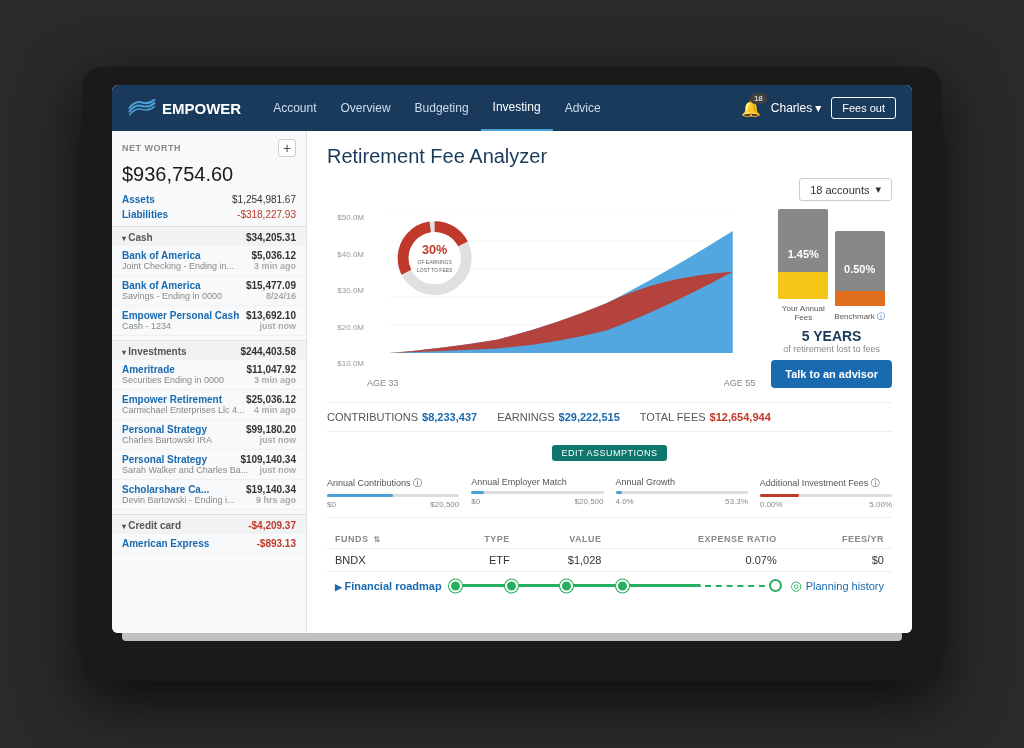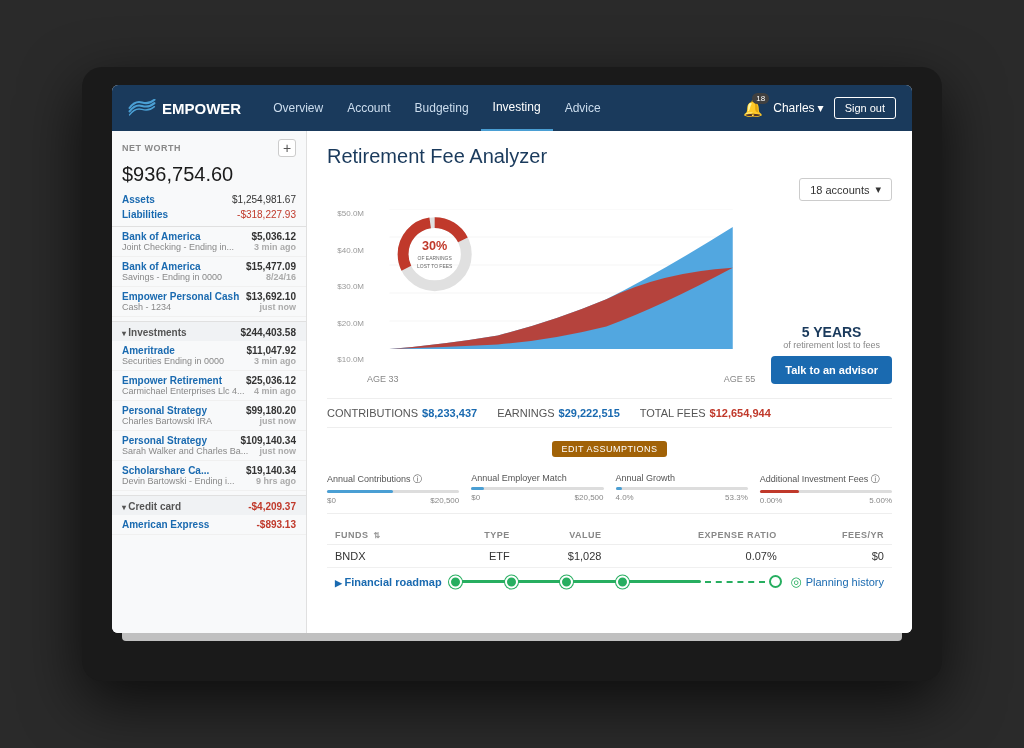--- a/index.html
+++ b/index.html
@@ -293,21 +293,21 @@
       font-size: 11px;
       cursor: pointer;
       font-weight: 600;
     }
     
     .edit-assumptions {
       text-align: center;
       margin-bottom: 8px;
     }
     .edit-btn {
-      background: #a16207;
+      background: #0f766e;
       color: #fff;
       border: none;
       padding: 3px 10px;
       border-radius: 3px;
       font-size: 9px;
       cursor: pointer;
       letter-spacing: 0.5px;
     }
     .sliders-row {
       display: flex;
@@ -406,36 +406,36 @@
       <div class="nav">
         <div class="nav-logo">
           <svg class="nav-logo-icon" viewBox="0 0 40 26" fill="none">
             <path d="M2 13 Q10 2 20 5 Q30 8 38 1" stroke="#4a9fd4" stroke-width="3" fill="none" stroke-linecap="round"></path>
             <path d="M2 18 Q10 7 20 10 Q30 13 38 6" stroke="#4a9fd4" stroke-width="3" fill="none" stroke-linecap="round"></path>
             <path d="M2 23 Q10 12 20 15 Q30 18 38 11" stroke="#4a9fd4" stroke-width="2" fill="none" stroke-linecap="round"></path>
           </svg>
           <span>EMPOWER</span>
         </div>
         <div class="nav-links">
+          <a class="nav-link">Account</a>
           <a class="nav-link">Overview</a>
-          <a class="nav-link">Account</a>
           <a class="nav-link">Budgeting</a>
           <a class="nav-link active">Investing</a>
           <a class="nav-link">Advice</a>
         </div>
         <div class="nav-right">
           <div class="nav-bell">
             🔔
             <span class="nav-badge">18</span>
           </div>
           <div class="nav-user">
             <span>Charles</span>
             <span>▾</span>
           </div>
-          <button class="nav-signout">Sign out</button>
+          <button class="nav-signout">Fees out</button>
         </div>
       </div>
     </nav>
 
     <div class="main-layout">
 
       <aside class="sidebar">
         <div class="sidebar-header">
           <span class="sidebar-header-label">NET WORTH</span>
           <button class="sidebar-add-btn">+</button>
@@ -444,20 +444,24 @@
         <div class="sidebar-row">
           <span class="sidebar-row-label assets">Assets</span>
           <span class="sidebar-row-value">$1,254,981.67</span>
         </div>
         <div class="sidebar-row">
           <span class="sidebar-row-label liabilities">Liabilities</span>
           <span class="sidebar-row-value liability">-$318,227.93</span>
         </div>
 
         <div class="sidebar-section">
+          <div class="sidebar-section-header">
+            <span class="sidebar-section-title">Cash</span>
+            <span class="sidebar-section-amount">$34,205.31</span>
+          </div>
           <div class="sidebar-account">
             <div class="sidebar-account-row">
               <span class="sidebar-account-name">Bank of America</span>
               <span class="sidebar-account-value">$5,036.12</span>
             </div>
             <div class="sidebar-account-row">
               <span class="sidebar-account-sub">Joint Checking - Ending in...</span>
               <span class="sidebar-account-time">3 min ago</span>
             </div>
           </div>
@@ -603,20 +607,40 @@
             </svg>
 
             <div class="chart-x-labels" style="position:absolute;bottom:0;left:40px;right:0;">
               <span>AGE 33</span>
               <span>AGE 55</span>
             </div>
           </div>
 
           <div style="display:flex;flex-direction:column;align-items:center;gap:6px;min-width:120px;">
 
+            <div class="fee-bars">
+              <div class="fee-bar-container">
+                <div style="width:50px;height:90px;background:#888;border-radius:2px 2px 0 0;position:relative;overflow:hidden;">
+                  <div style="position:absolute;bottom:0;left:0;right:0;height:30%;background:#f5c518;"></div>
+                  <div style="position:absolute;top:50%;left:50%;transform:translate(-50%,-50%);color:#fff;font-size:11px;font-weight:700;white-space:nowrap;">
+                    <span>1.45%</span>
+                  </div>
+                </div>
+                <div style="font-size:8px;color:#555;text-align:center;margin-top:2px;">Your Annual<br>Fees</div>
+              </div>
+              <div class="fee-bar-container">
+                <div style="width:50px;height:75px;background:#888;border-radius:2px 2px 0 0;position:relative;overflow:hidden;">
+                  <div style="position:absolute;bottom:0;left:0;right:0;height:20%;background:#e07020;"></div>
+                  <div style="position:absolute;top:50%;left:50%;transform:translate(-50%,-50%);color:#fff;font-size:11px;font-weight:700;white-space:nowrap;">
+                    <span>0.50%</span>
+                  </div>
+                </div>
+                <div style="font-size:8px;color:#555;text-align:center;margin-top:2px;">Benchmark <span style="color:#1a6ab0">ⓘ</span></div>
+              </div>
+            </div>
             <div style="text-align:center;">
               <div style="font-size:14px;font-weight:700;color:#1a3a5c;">5 YEARS</div>
               <div style="font-size:9px;color:#888;">of retirement lost to fees</div>
             </div>
             <button class="advisor-btn">Talk to an advisor</button>
           </div>
         </div>
 
         <div class="chart-stats">
           <div class="stat-item">

